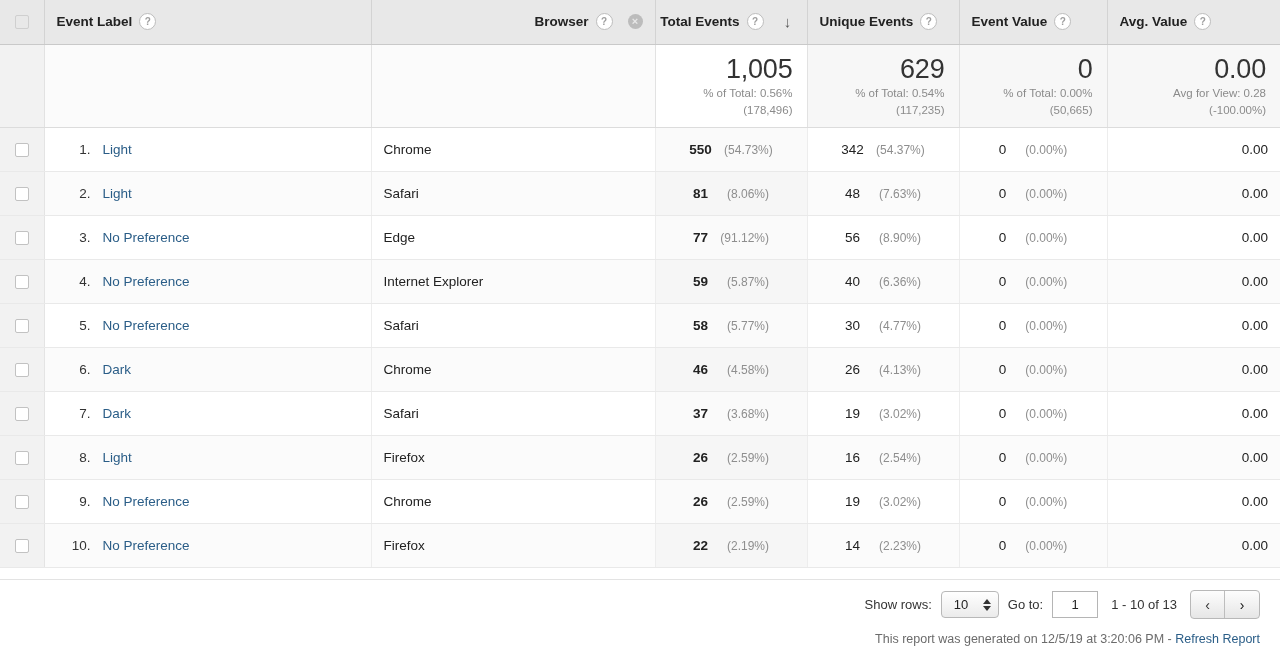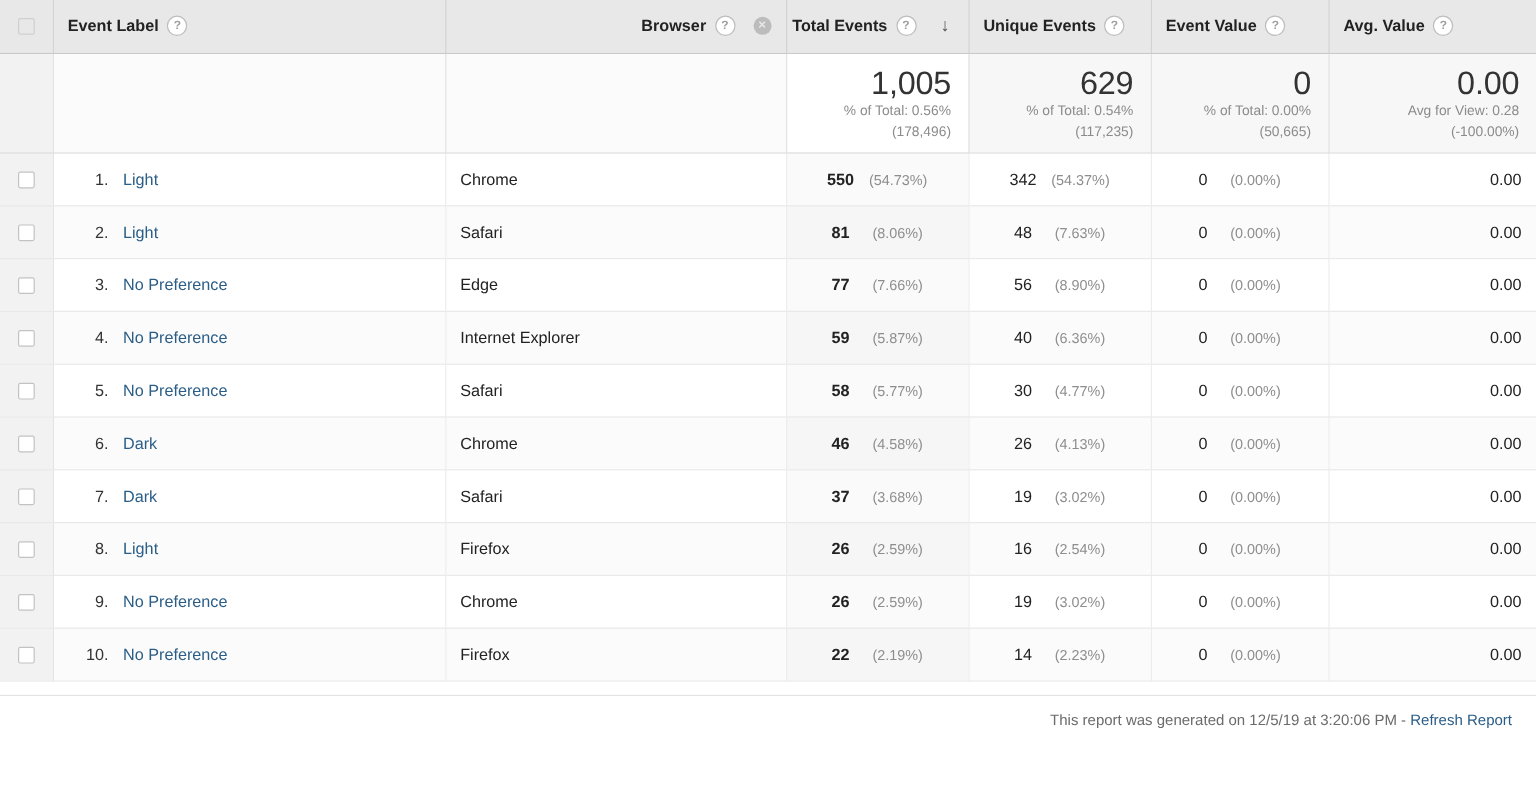--- a/index.html
+++ b/index.html
@@ -496,21 +496,21 @@
           <td>
             <span class="idx-label">
               <span class="row-index">3.</span>
               <a href="#" class="row-link">No Preference</a>
             </span>
           </td>
           <td><span class="browser-name">Edge</span></td>
           <td class="sorted-col">
             <span class="metric">
               <span class="val">77</span>
-              <span class="pct">(7.66%)</span>
+              <span class="pct">(91.12%)</span>
             </span>
           </td>
           <td>
             <span class="metric">
               <span class="val plain">56</span>
               <span class="pct">(8.90%)</span>
             </span>
           </td>
           <td>
             <span class="metric">
@@ -736,19 +736,40 @@
             </span>
           </td>
           <td class="last">
             <div class="avgval">0.00</div>
           </td>
         </tr>
       </tbody>
   </table>
 
   <div class="tfoot">
+    <div class="pager">
+      <label>Show rows:</label>
+
+      <span class="select-box">
+        <span>10</span>
+        <span class="select-arrows">
+          <i class="up"></i>
+            <i class="down"></i>
+        </span>
+      </span>
+
+      <label>Go to:</label>
+      <input class="goto-input" type="text" value="1" style="">
+
+      <span class="range-text">1 - 10 of 13</span>
+
+      <span class="page-btns">
+        <button class="page-btn prev">‹</button>
+        <button class="page-btn next">›</button>
+      </span>
+    </div>
 
     <div class="gen-line">
       <span>This report was generated on 12/5/19 at 3:20:06 PM - </span><a href="#">Refresh Report</a>
     </div>
   </div>
 
 </div>
 
 </body></html>

